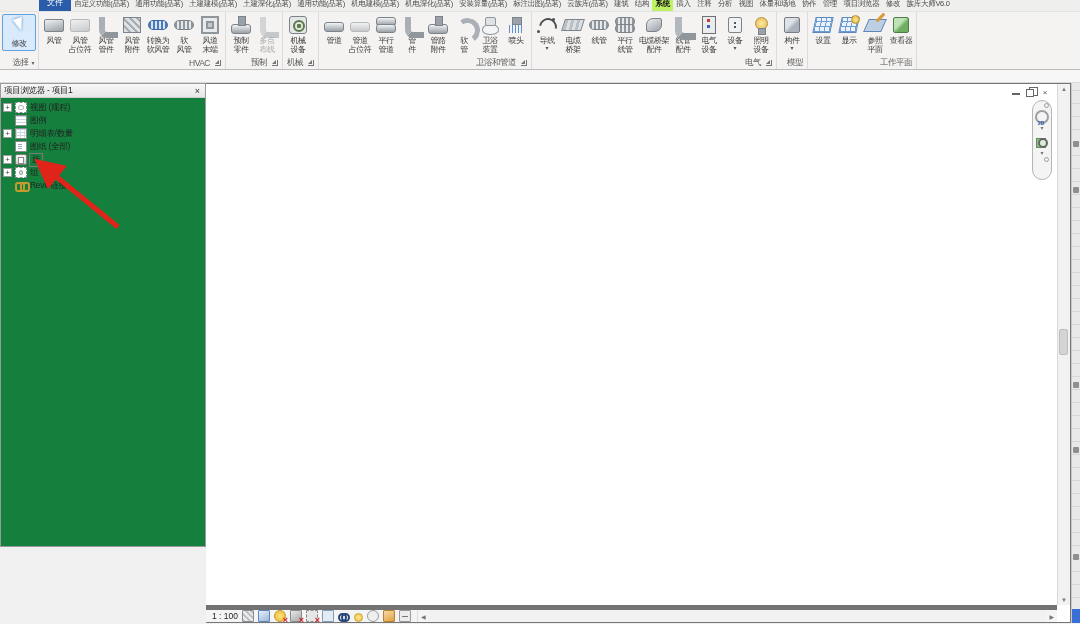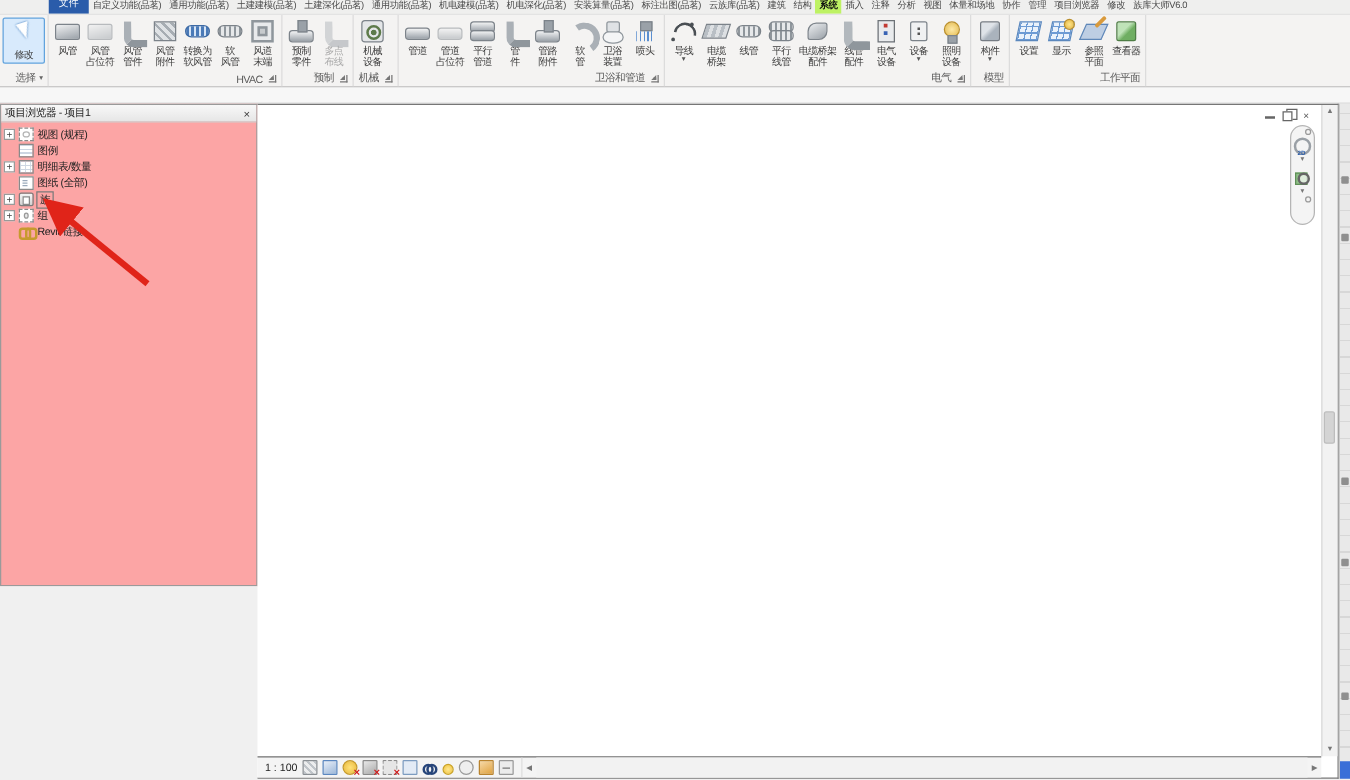--- a/index.html
+++ b/index.html
@@ -64,21 +64,21 @@
   .c-green.s-cube::before{background:linear-gradient(135deg,#bfe3b8 40%,#6fae62 60%);border-color:#4e7d45;}
   .s-grid::before,.s-grid-bulb::before{content:"";position:absolute;left:3px;right:3px;top:3px;bottom:3px;background:repeating-linear-gradient(0deg,#6d9bd4 0 1px,transparent 1px 5px),repeating-linear-gradient(90deg,#6d9bd4 0 1px,transparent 1px 5px),#eaf2fb;border:1px solid #5c88bd;transform:skewX(-12deg);}
   .s-grid-bulb::after{content:"";position:absolute;right:1px;top:1px;width:7px;height:7px;background:radial-gradient(#ffe58a,#e0b23f);border:1px solid #b98f2e;border-radius:50%;}
   .s-plane::before{content:"";position:absolute;left:3px;right:3px;top:5px;bottom:4px;background:rgba(110,150,205,.4);border:1px solid #5f87b8;transform:skewX(-24deg);}
   .s-plane::after{content:"";position:absolute;right:1px;top:2px;width:11px;height:3px;background:#d99a3c;transform:rotate(-45deg);border-radius:1px;}
   
   .optionsbar{height:13px;background:#f7f7f7;border-bottom:1px solid #d9d9d9;}
   
   .content{display:flex;height:540px;}
   .browser-col{width:206px;display:flex;flex-direction:column;background:#f0f0f0;}
-  .browser{height:386px;background:#fca5a5;border:1px solid #9a9a9a;display:flex;flex-direction:column;}
+  .browser{height:464px;background:#15803d;border:1px solid #9a9a9a;display:flex;flex-direction:column;}
   .btitle{height:14px;background:linear-gradient(#f8f8f8,#e6e6e6);border-bottom:1px solid #cfcfcf;display:flex;align-items:center;font-size:8.5px;color:#222;padding:0 3px;}
   .btitle .t{flex:1;letter-spacing:-.3px;}
   .bclose{font-size:9px;color:#333;padding:0 2px;cursor:default;}
   .tree{padding:3px 0 0 2px;flex:1;}
   .trow{display:flex;align-items:center;height:13px;gap:3px;font-size:8.5px;color:#222;}
   .exp{width:9px;height:9px;border:1px solid #9a9a9a;background:#fff;font-size:8px;line-height:7px;text-align:center;color:#444;flex:none;}
   .noexp{width:9px;flex:none;}
   .tlabel{letter-spacing:-.3px;white-space:nowrap;}
   .tlabel.focus{outline:1px solid #7a7a7a;padding:0 2px;}
   .t-ic{width:12px;height:11px;position:relative;display:inline-block;flex:none;}
@@ -106,21 +106,21 @@
   .ngear{width:5px;height:5px;border:1px solid #9a9a9a;border-radius:50%;align-self:flex-end;margin-right:2px;}
   .nwheel{width:14px;height:14px;border:2px solid #9aa0a6;border-radius:50%;position:relative;margin-top:2px;}
   .nwheel::after{content:"2D";position:absolute;left:1px;top:8px;font-size:5px;font-weight:bold;color:#2a5caa;}
   .ncaret{font-size:6px;color:#777;line-height:8px;}
   .nzoom{width:13px;height:13px;position:relative;margin-top:4px;}
   .nzoom::before{content:"";position:absolute;left:0;top:2px;width:8px;height:8px;background:#8fbf87;border:1px solid #5e8f57;}
   .nzoom::after{content:"";position:absolute;right:1px;bottom:1px;width:6px;height:6px;border:2px solid #666;border-radius:50%;background:rgba(255,255,255,.7);}
   .vscroll{position:absolute;top:0;right:0;bottom:17px;width:13px;background:#f2f2f2;border-left:1px solid #d8d8d8;display:flex;flex-direction:column;align-items:center;justify-content:space-between;z-index:2;}
   .sarrow{font-size:6px;color:#777;padding:2px 0;}
   .vthumb{width:9px;height:26px;background:#d4d4d4;border:1px solid #bdbdbd;border-radius:2px;position:absolute;top:47%;left:1px;}
-  .bottomrow{position:absolute;left:0;right:13px;bottom:0;height:17px;background:#f4f4f4;border-top:1px solid #737373;display:flex;align-items:center;z-index:2;}
+  .bottomrow{position:absolute;left:0;right:13px;bottom:0;height:17px;background:#f4f4f4;border-top:5px solid #737373;display:flex;align-items:center;z-index:2;}
   .viewbar{display:flex;align-items:center;gap:4px;padding:0 6px;}
   .scale{font-size:8.5px;color:#222;white-space:nowrap;}
   .vc{width:12px;height:12px;position:relative;display:inline-block;border-radius:1px;}
   .redx::after{content:"×";position:absolute;right:-3px;bottom:-4px;color:#d11a1a;font-size:9px;font-weight:bold;}
   .vc-detail{background:repeating-linear-gradient(45deg,#bfc4c9 0 2px,#ecedee 2px 4px);border:1px solid #8a8f94;}
   .vc-style{background:linear-gradient(150deg,#e7eef8,#9db8d9);border:1px solid #5b87c0;}
   .vc-sun{background:radial-gradient(#ffe27a,#e8b83c);border:1px solid #c59a2b;border-radius:50%;}
   .vc-shadow{background:linear-gradient(150deg,#e8e8e8,#a9a9a9);border:1px solid #8a8a8a;}
   .vc-crop{background:#e6e6e6;border:1px dashed #8a8a8a;}
   .vc-cropreg{background:#e3ebf5;border:1px solid #7d9cc0;}

